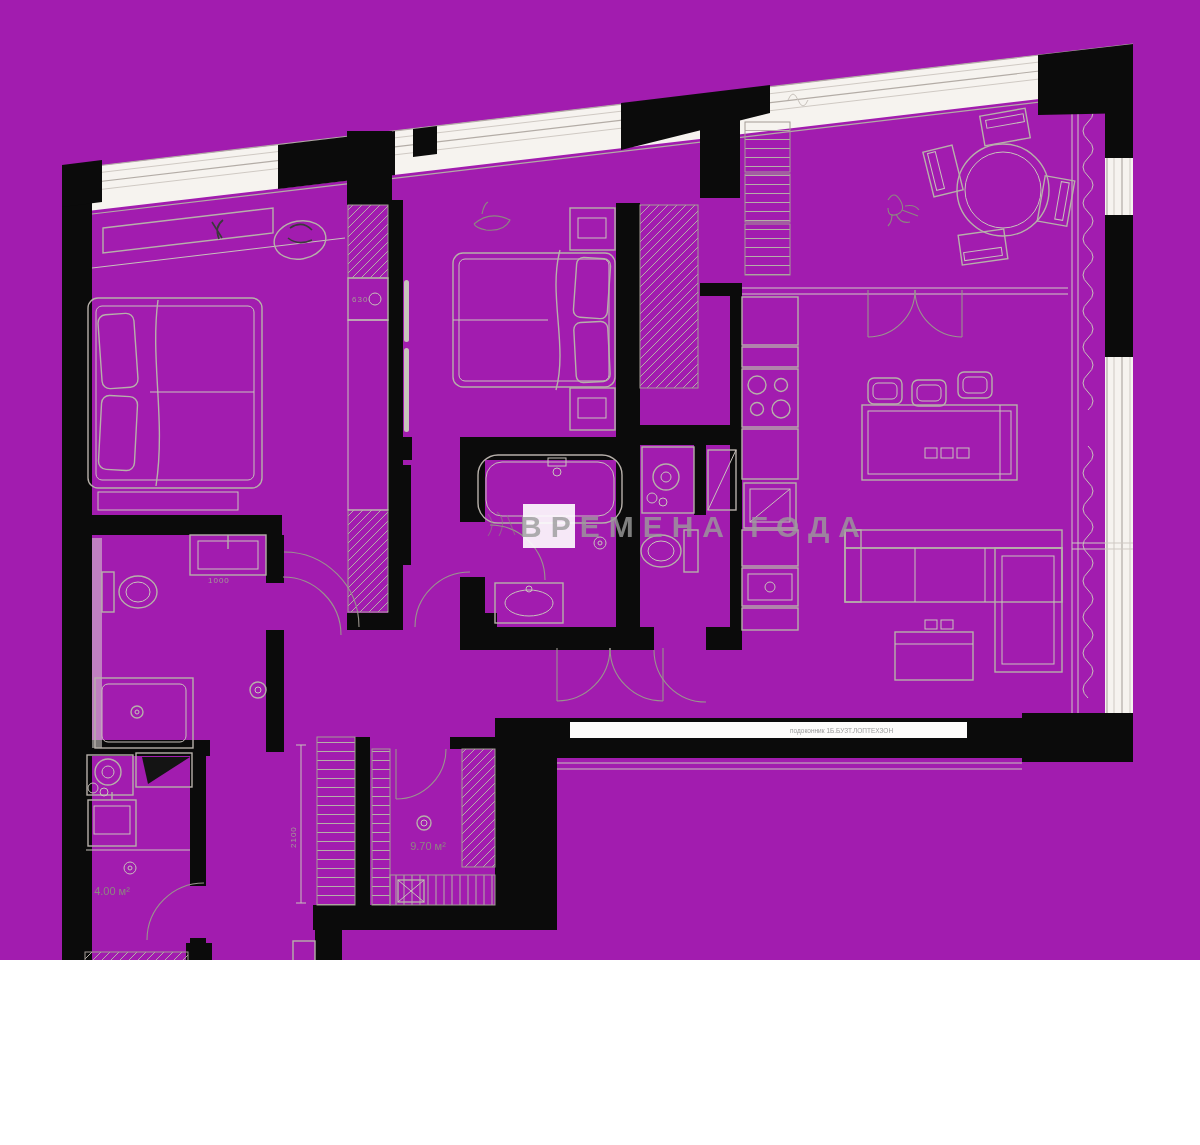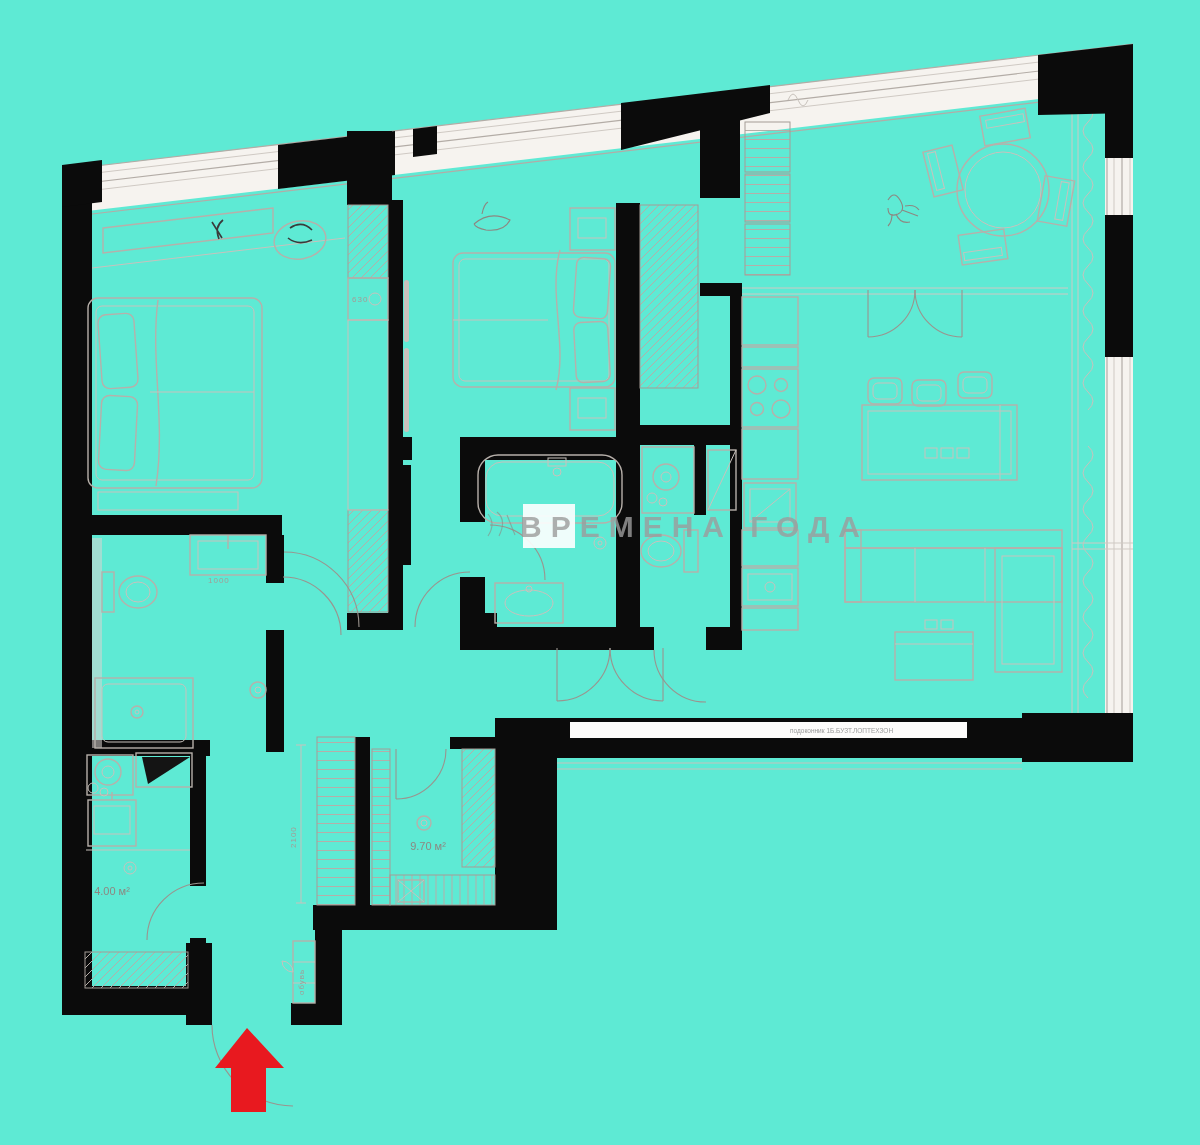--- a/index.html
+++ b/index.html
@@ -1,17 +1,17 @@
 <!DOCTYPE html>
 <html><head>
 <meta charset="utf-8">
 <style>
   html,body{margin:0;padding:0;background:#ffffff;}
   body{font-family:"Liberation Sans", sans-serif;}
-  .stage{position:relative;width:1200px;height:1145px;background:#5eead4;overflow:hidden;}
+  .stage{position:relative;width:1200px;height:960px;background:#a21caf;overflow:hidden;}
   svg{display:block;}
   .w{fill:#0b0b0b;stroke:none;}
   .f{fill:none;stroke:#b7b0aa;stroke-width:1.4;}
   .f2{fill:none;stroke:#c8c2bc;stroke-width:1;}
   .glass{fill:#f6f3ef;stroke:none;}
   .win{stroke:#b3aca6;stroke-width:1.2;fill:none;}
   .win2{stroke:#cfc9c3;stroke-width:1;fill:none;}
   .door{fill:none;stroke:#9a948e;stroke-width:1.1;}
   .hatchA{fill:url(#patDiag);stroke:#a39c96;stroke-width:1;}
   .hatchB{fill:url(#patRung);stroke:#a39c96;stroke-width:1;}

